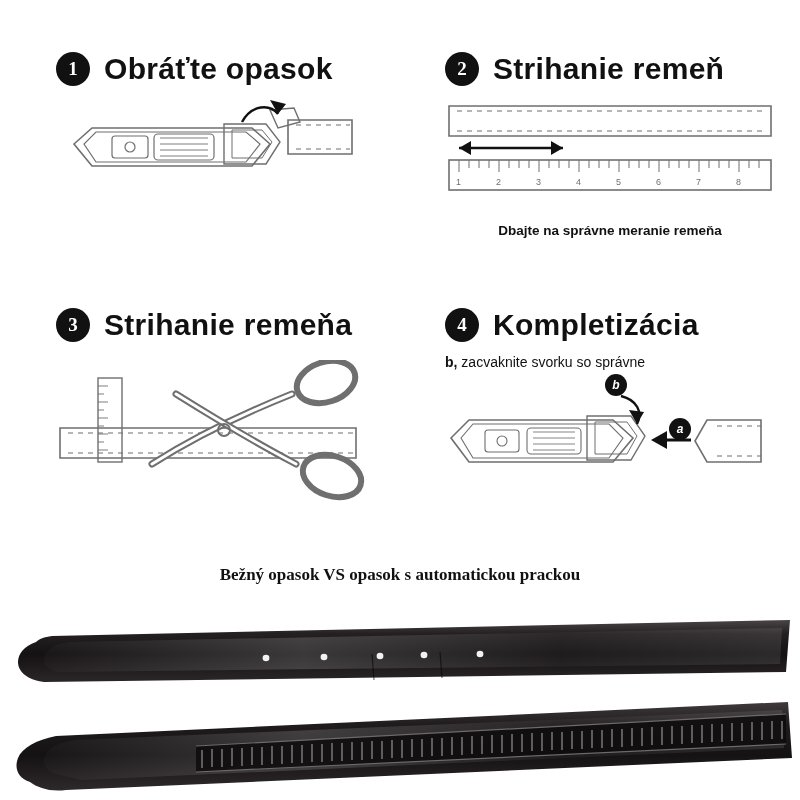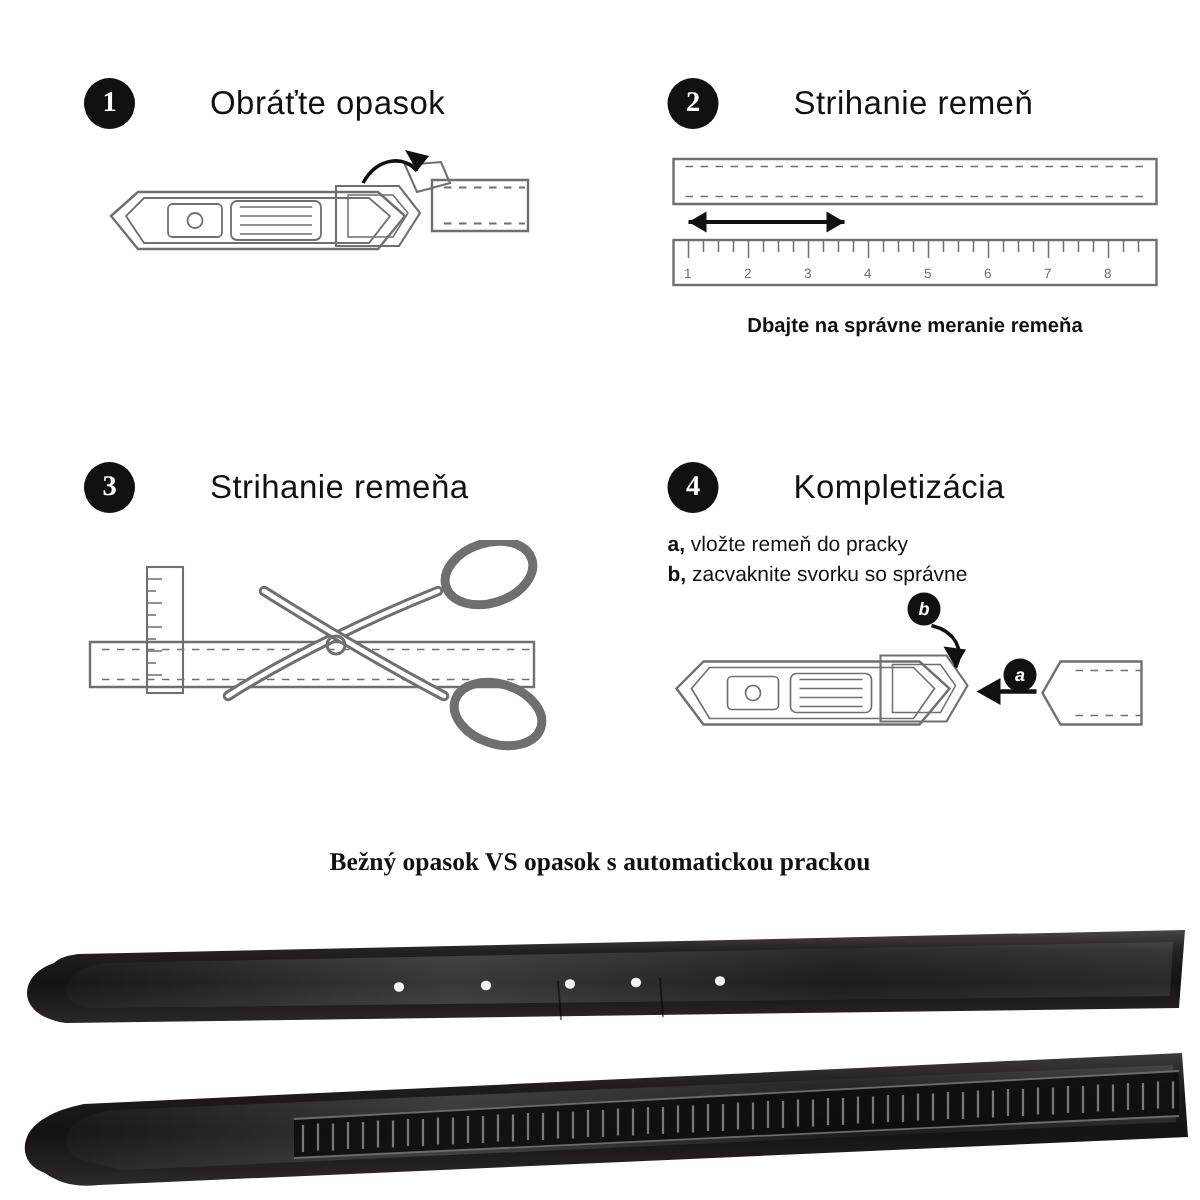--- a/index.html
+++ b/index.html
@@ -39,26 +39,25 @@
     color: #ffffff;
     font-size: 19px;
     font-weight: bold;
     display: flex;
     align-items: center;
     justify-content: center;
     flex: 0 0 auto;
     font-family: "Liberation Serif", serif;
   }
   .step-title {
-    font-size: 22px;
-    font-weight: normal;
+    font-size: 30px;
+    font-weight: bold;
     letter-spacing: 0.3px;
     white-space: nowrap;
     color: #111111;
-    margin-left: 36px;
   }
 
   .step-art {
     margin-top: 6px;
   }
 
   .caption {
     font-size: 13.5px;
     font-weight: bold;
     color: #111;
@@ -161,21 +160,21 @@
             <text x="51" y="93">2</text>
             <text x="91" y="93">3</text>
           <text x="131" y="93">4</text>
             <text x="171" y="93">5</text>
             <text x="211" y="93">6</text>
           <text x="251" y="93">7</text>
             <text x="291" y="93">8</text>
         </g>
       </svg>
     </div>
-    <div class="caption" style="width:330px; margin-top:2px;">Dbajte na správne meranie remeňa</div>
+    <div class="caption" style="width:330px; margin-top:16px;">Dbajte na správne meranie remeňa</div>
   </div>
 
   <div class="step" style="left:56px; top:308px;">
     <div class="step-head">
       <div class="step-badge">3</div>
       <div class="step-title">Strihanie remeňa</div>
     </div>
     <div class="step-art" style="margin-top:18px;">
       <svg width="320" height="160" viewBox="0 0 320 160" fill="none" stroke="#6f6f6f" stroke-width="1.6">
 
@@ -203,24 +202,20 @@
     </div>
   </div>
 
   <div class="step" style="left:445px; top:308px;">
     <div class="step-head">
       <div class="step-badge">4</div>
       <div class="step-title">Kompletizácia</div>
     </div>
 
     <div style="margin-top:10px;">
-      <p class="sub-line">
-        <b>a,</b>
-        <span>vložte remeň do pracky</span>
-      </p>
       <p class="sub-line">
         <b>b,</b>
         <span>zacvaknite svorku so správne</span>
       </p>
     </div>
 
     <div class="step-art" style="margin-top:4px; position:relative;">
       <svg width="320" height="130" viewBox="0 0 320 130" fill="none" stroke="#6f6f6f" stroke-width="1.6">
 
         <path d="M6 62 L24 44 L168 44 L188 62 L168 86 L24 86 Z"></path>

